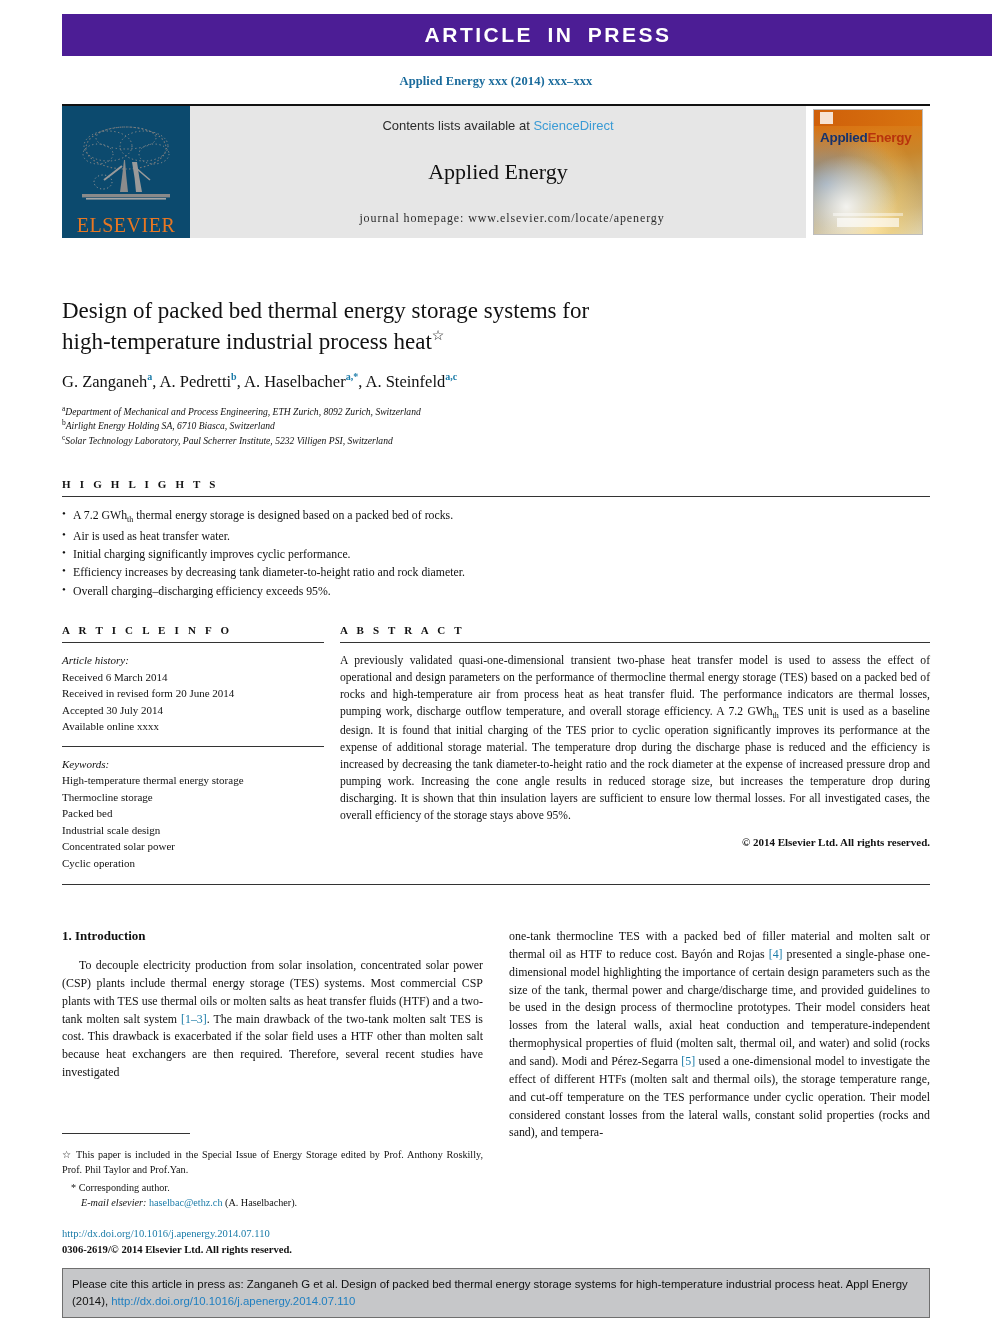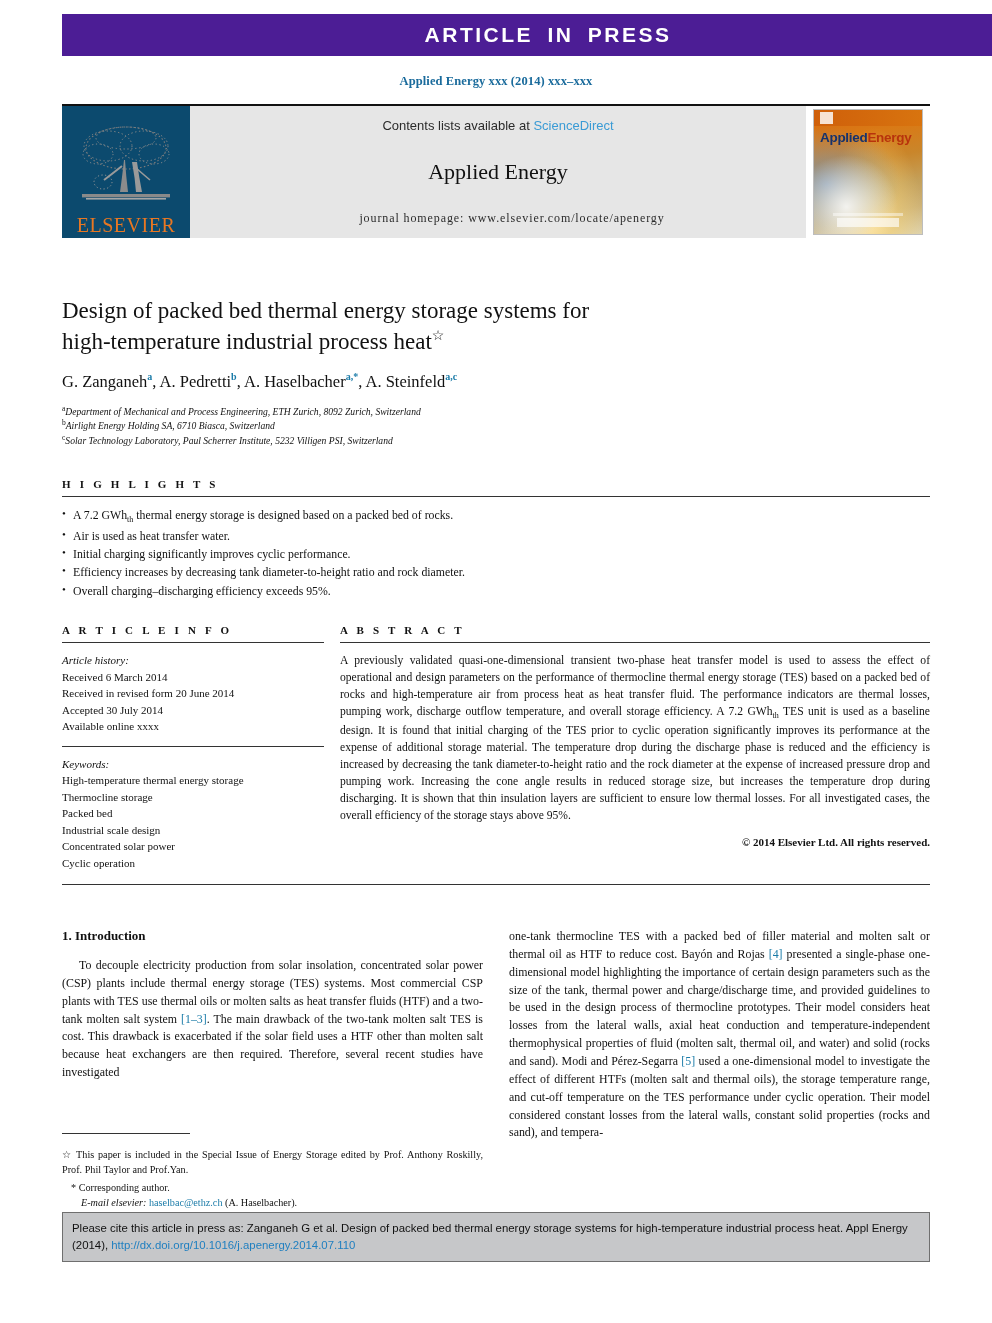--- a/index.html
+++ b/index.html
@@ -315,21 +315,21 @@
     font-size: 10.6px;
     line-height: 1.5;
   }
   .doi-block .doi-link { color: #1a7ba8; }
   .issn { font-weight: bold; color: #111; }
 
   
   .cite-box {
     position: absolute;
     left: 62px;
-    top: 1212px;
+    top: 1268px;
     width: 868px;
     min-height: 44px;
     background: #c6c7c9;
     border: 1px solid #6f6f6f;
     box-sizing: border-box;
     padding: 7px 9px 8px 9px;
   }
   .cite-text {
     font-family: "Liberation Sans", sans-serif;
     font-size: 11.4px;

